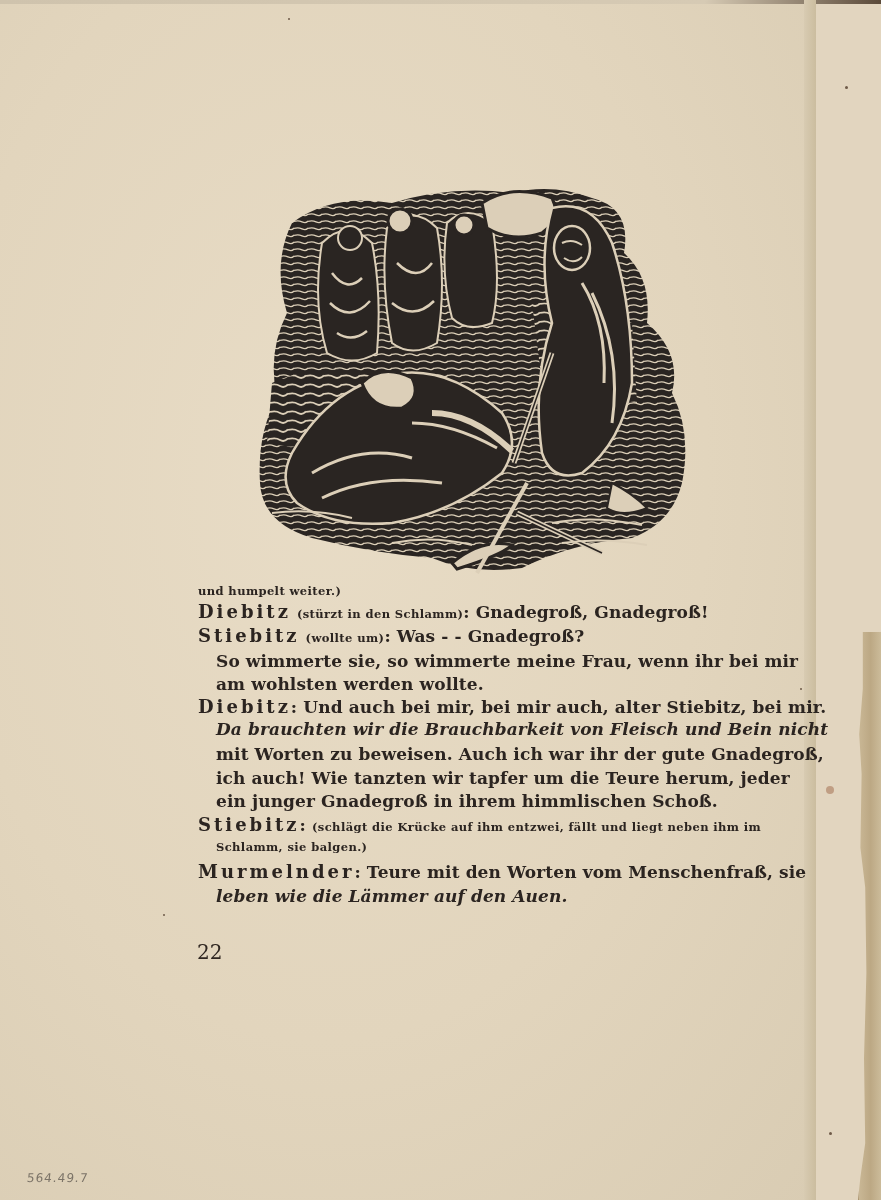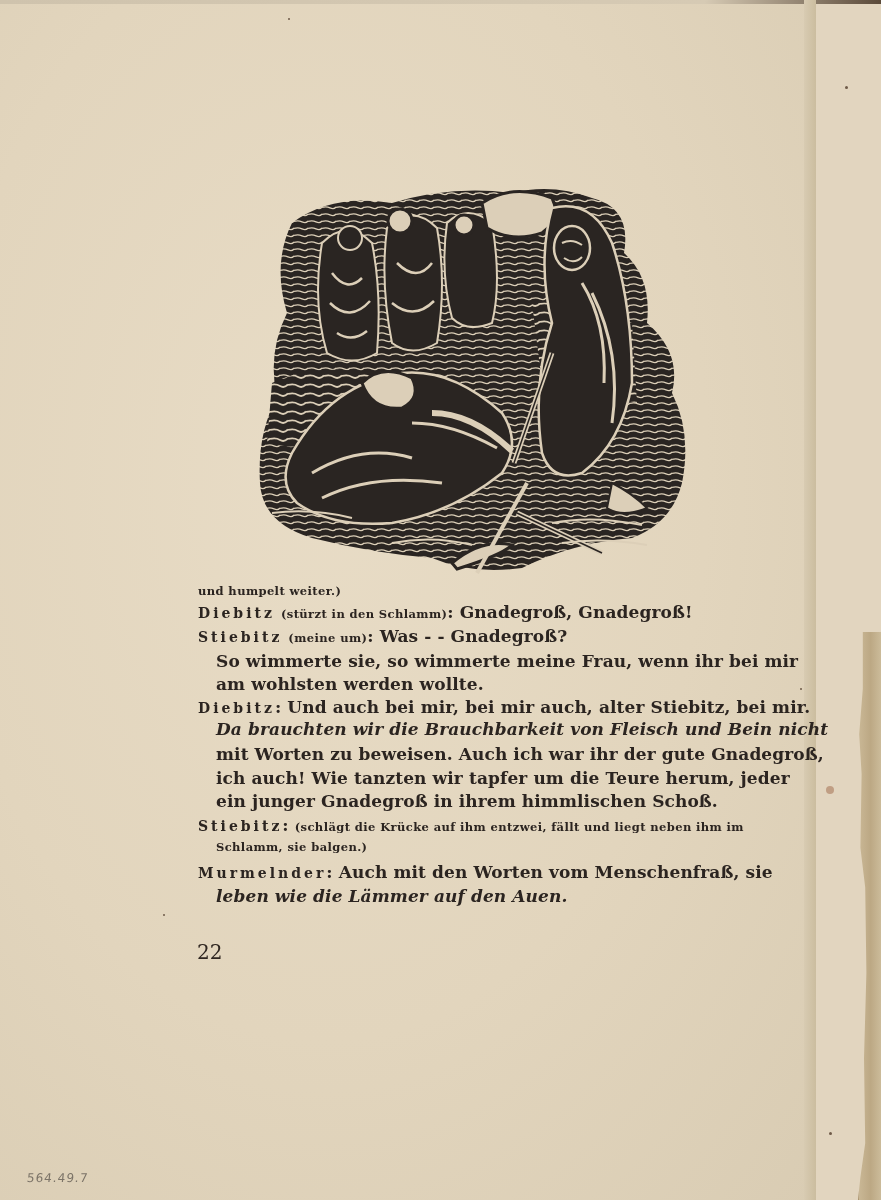--- a/index.html
+++ b/index.html
@@ -89,21 +89,21 @@
       white-space: nowrap;
       font-size: 17px;
       line-height: 22px;
       letter-spacing: 0.1px;
     }
     .line.small {
       font-size: 11.5px;
       letter-spacing: 0.3px;
     }
     .speaker {
-      font-size: 14px;
+      font-size: 18px;
       letter-spacing: 3px;
       font-weight: bold;
     }
     .stage {
       font-size: 11.5px;
       letter-spacing: 0.4px;
       font-weight: bold;
     }
     .indent { left: 18px; }
 
@@ -196,21 +196,21 @@
       <span class="stage">und humpelt weiter.)</span>
     </div>
 
     <div class="line" style="top:23px;">
       <span class="speaker">Diebitz</span>
       <span class="stage">(stürzt in den Schlamm)</span><span>: Gnadegroß, Gnadegroß!</span>
     </div>
 
     <div class="line" style="top:47px;">
       <span class="speaker">Stiebitz</span>
-      <span class="stage">(meine um)</span><span>: Was - - Gnadegroß?</span>
+      <span class="stage">(wollte um)</span><span>: Was - - Gnadegroß?</span>
     </div>
 
     <div class="line indent" style="top:72px;">
       <span>So wimmerte sie, so wimmerte meine Frau, wenn ihr bei mir</span>
     </div>
 
     <div class="line indent" style="top:95px;">
       <span>am wohlsten werden wollte.</span>
     </div>
 
@@ -237,21 +237,21 @@
     <div class="line" style="top:236px;">
       <span class="speaker">Stiebitz</span><span>:</span>
       <span class="stage">(schlägt die Krücke auf ihm entzwei, fällt und liegt neben ihm im</span>
     </div>
 
     <div class="line indent small" style="top:258px;text-align:center;">
       <span class="stage">Schlamm, sie balgen.)</span>
     </div>
 
     <div class="line" style="top:283px;">
-      <span class="speaker">Murmelnder</span><span>: Auch mit den Worten vom Menschenfraß, sie</span>
+      <span class="speaker">Murmelnder</span><span>: Teure mit den Worten vom Menschenfraß, sie</span>
     </div>
 
     <div class="line indent" style="top:307px;font-style:italic;">
       <span>leben wie die Lämmer auf den Auen.</span>
     </div>
   </div>
 
   <div class="page-number">22</div>
   <div class="catalog-note">564.49.7</div>
 </div>

